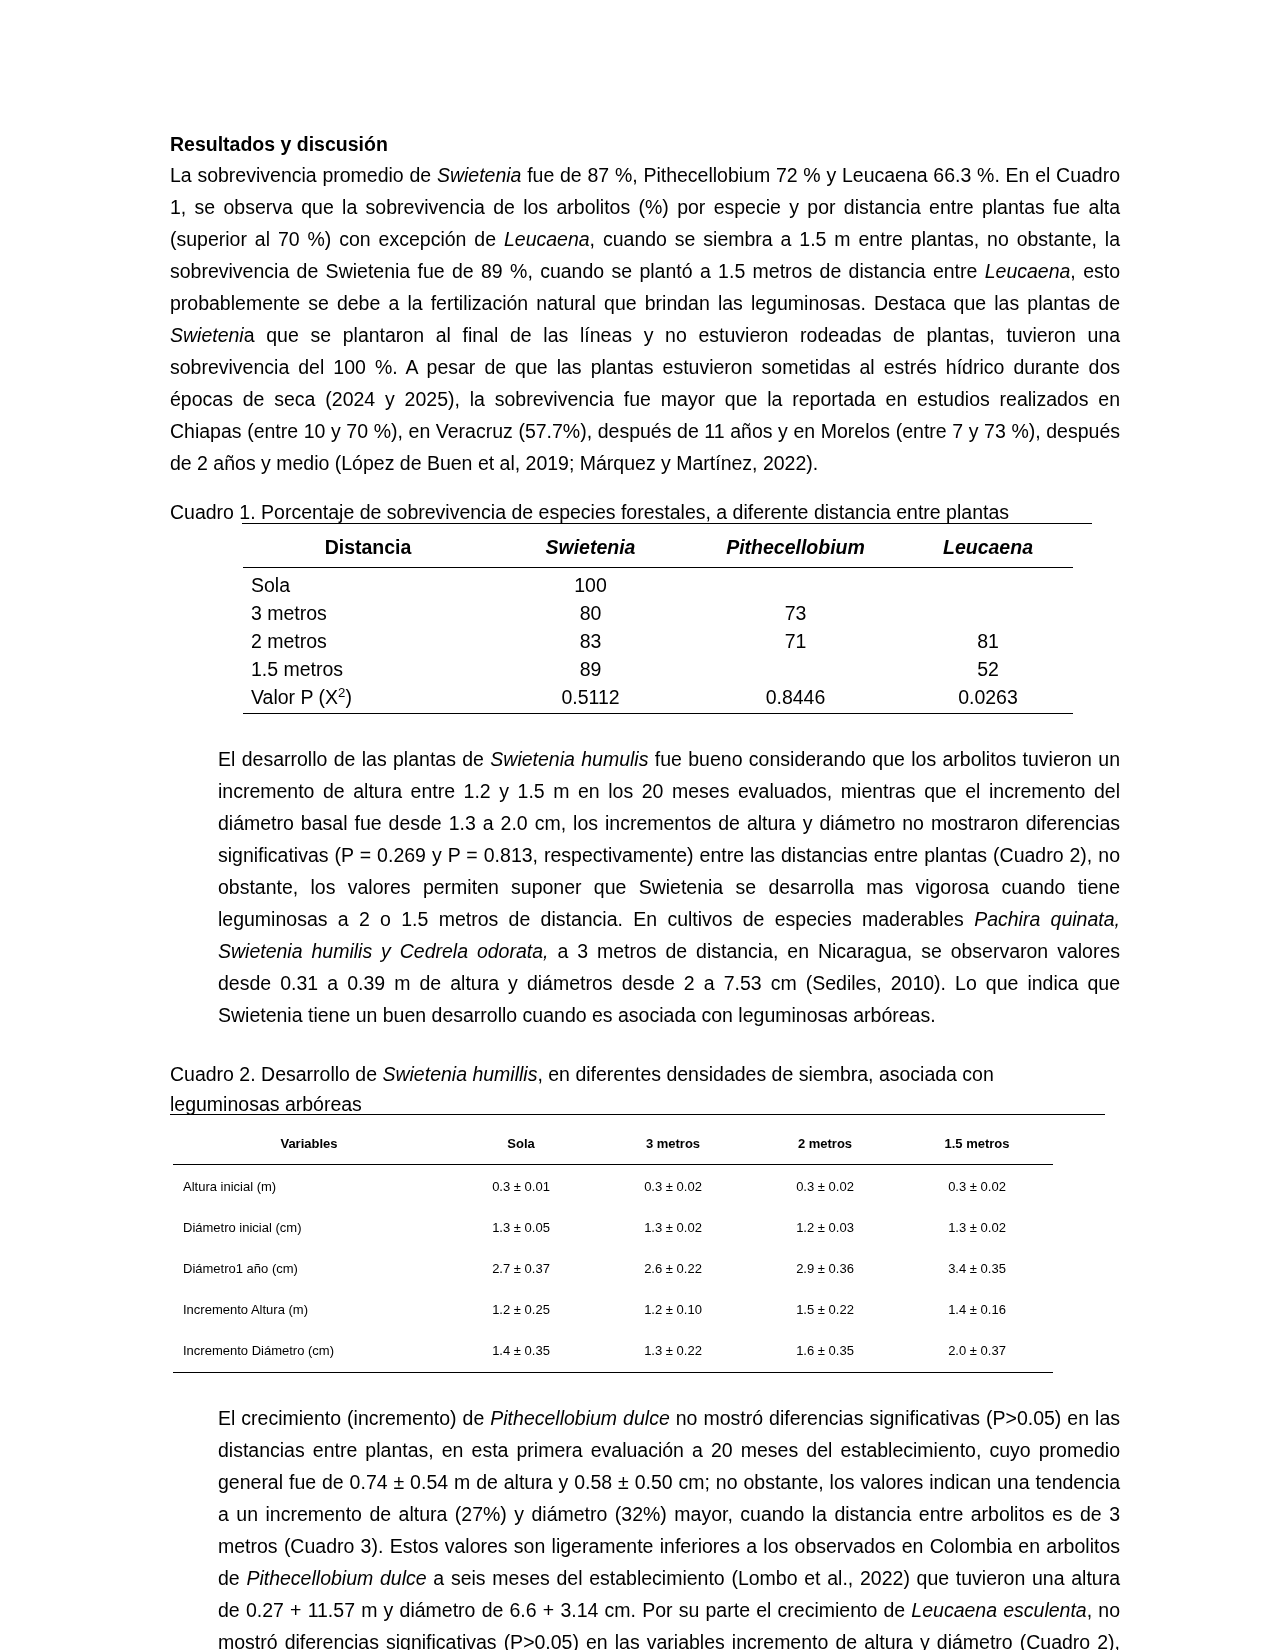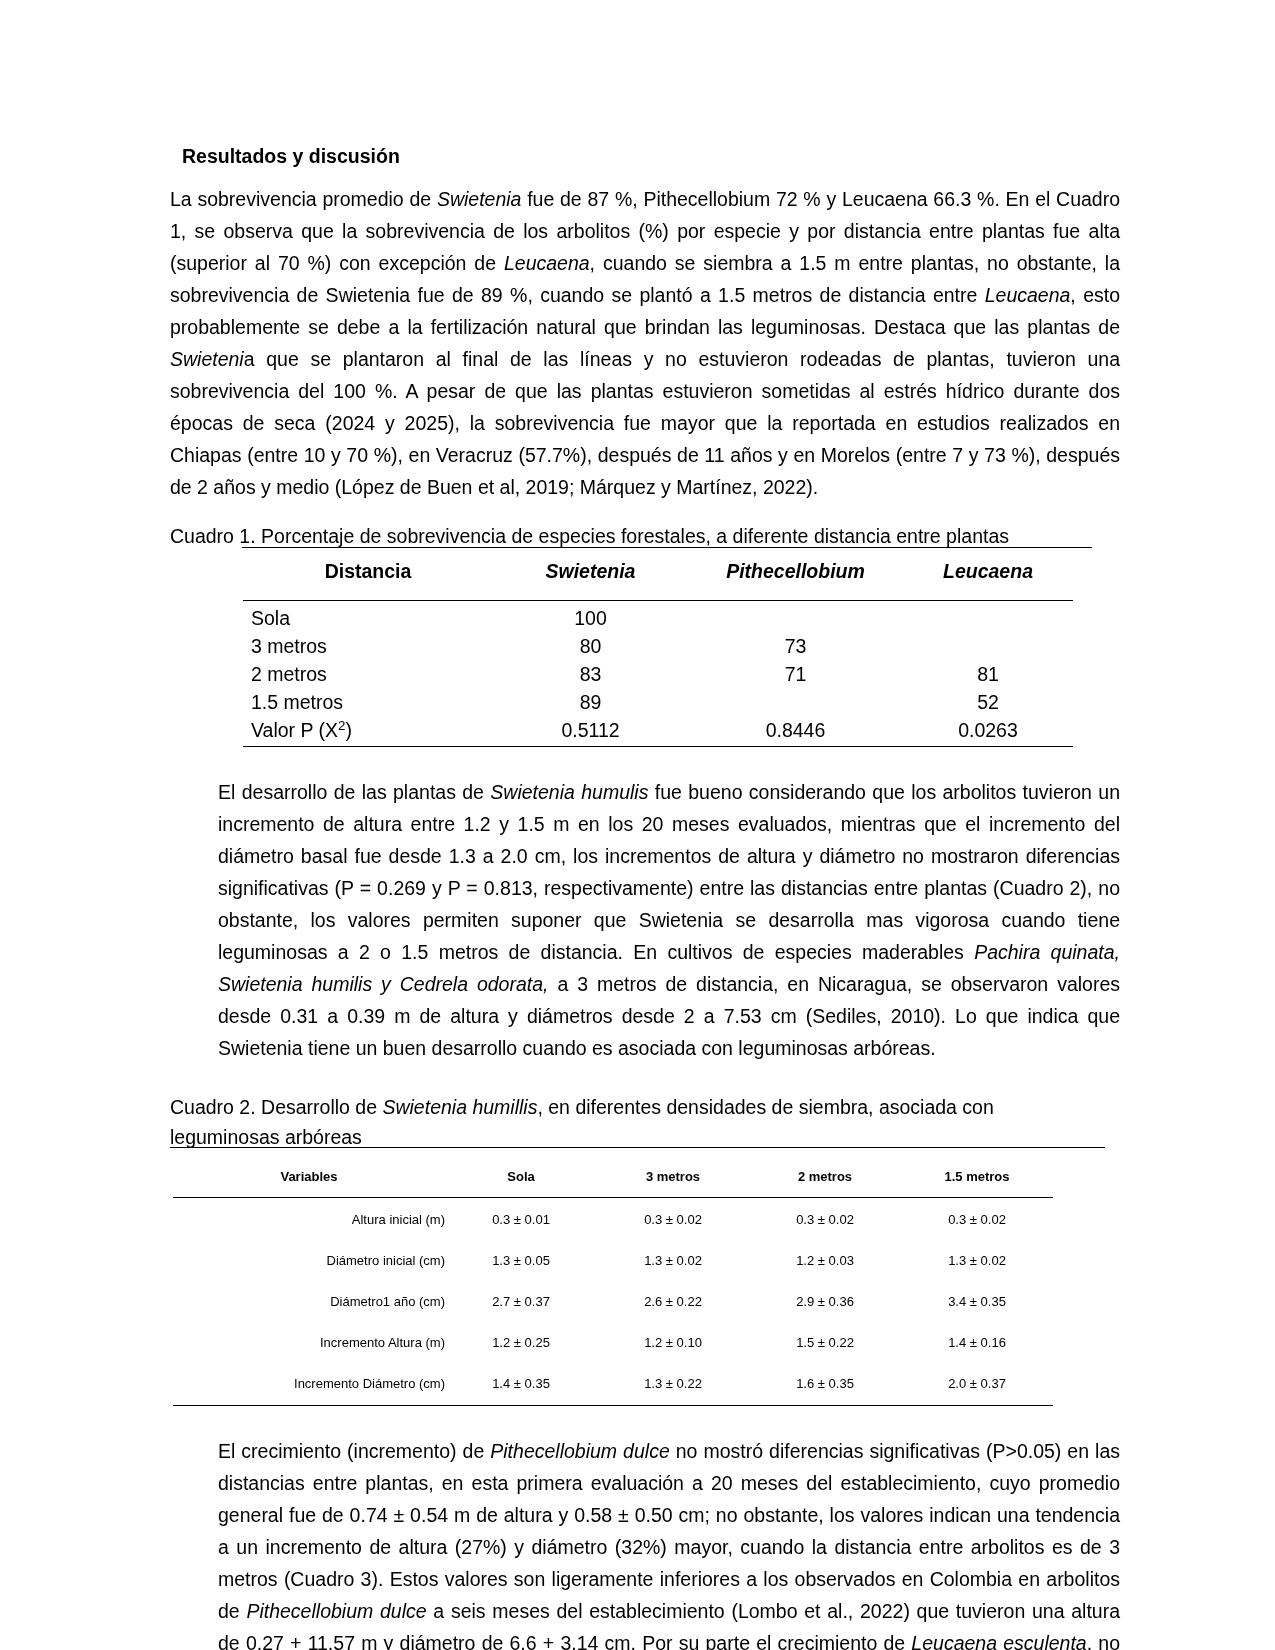--- a/index.html
+++ b/index.html
@@ -21,21 +21,21 @@
     overflow: hidden;
   }
   .doc {
     font-size: 19.5px;
     line-height: 29.2px;
   }
   h1.section-title {
     font-size: 19.5px;
     line-height: 29.2px;
     font-weight: bold;
-    margin: 12px;
+    margin: 0;
     padding: 0;
     text-align: left;
   }
   p.para {
     margin: 0;
     padding: 0;
     text-align: justify;
     text-justify: inter-word;
     font-size: 19.5px;
     line-height: 32px;
@@ -70,21 +70,21 @@
     font-size: 19.5px;
     line-height: 26px;
   }
   table.t1 {
     width: 830px;
     margin-left: 73px;
     margin-top: 2px;
   }
   table.t1 th {
     font-weight: bold;
-    padding: 5px 0 16px 0;
+    padding: 5px 0 7px 0;
     text-align: center;
     white-space: nowrap;
   }
   table.t1 th.sp { font-style: italic; }
   table.t1 th.first { text-align: center; }
   table.t1 thead tr.head-row { border-bottom: 1.6px solid #000; }
   table.t1 td {
     padding: 1px 0 1px 0;
     text-align: center;
     white-space: nowrap;
@@ -118,21 +118,21 @@
     padding: 6px 0 7px 0;
     text-align: center;
     white-space: nowrap;
   }
   table.t2 thead tr.head-row { border-bottom: 1.8px solid #000; }
   table.t2 td {
     padding: 7px 0 8px 0;
     text-align: center;
     white-space: nowrap;
   }
-  table.t2 td.lbl { text-align: right; padding-left: 10px; }
+  table.t2 td.lbl { text-align: left; padding-left: 10px; }
   table.t2 tbody tr.last-row { border-bottom: 1.8px solid #000; }
   table.t2 tbody tr.first-row td { padding-top: 9px; }
 </style>
 </head>
 <body>
 
 <div class="page">
   <div class="doc">
 
     <h1 class="section-title">Resultados y discusión</h1>

